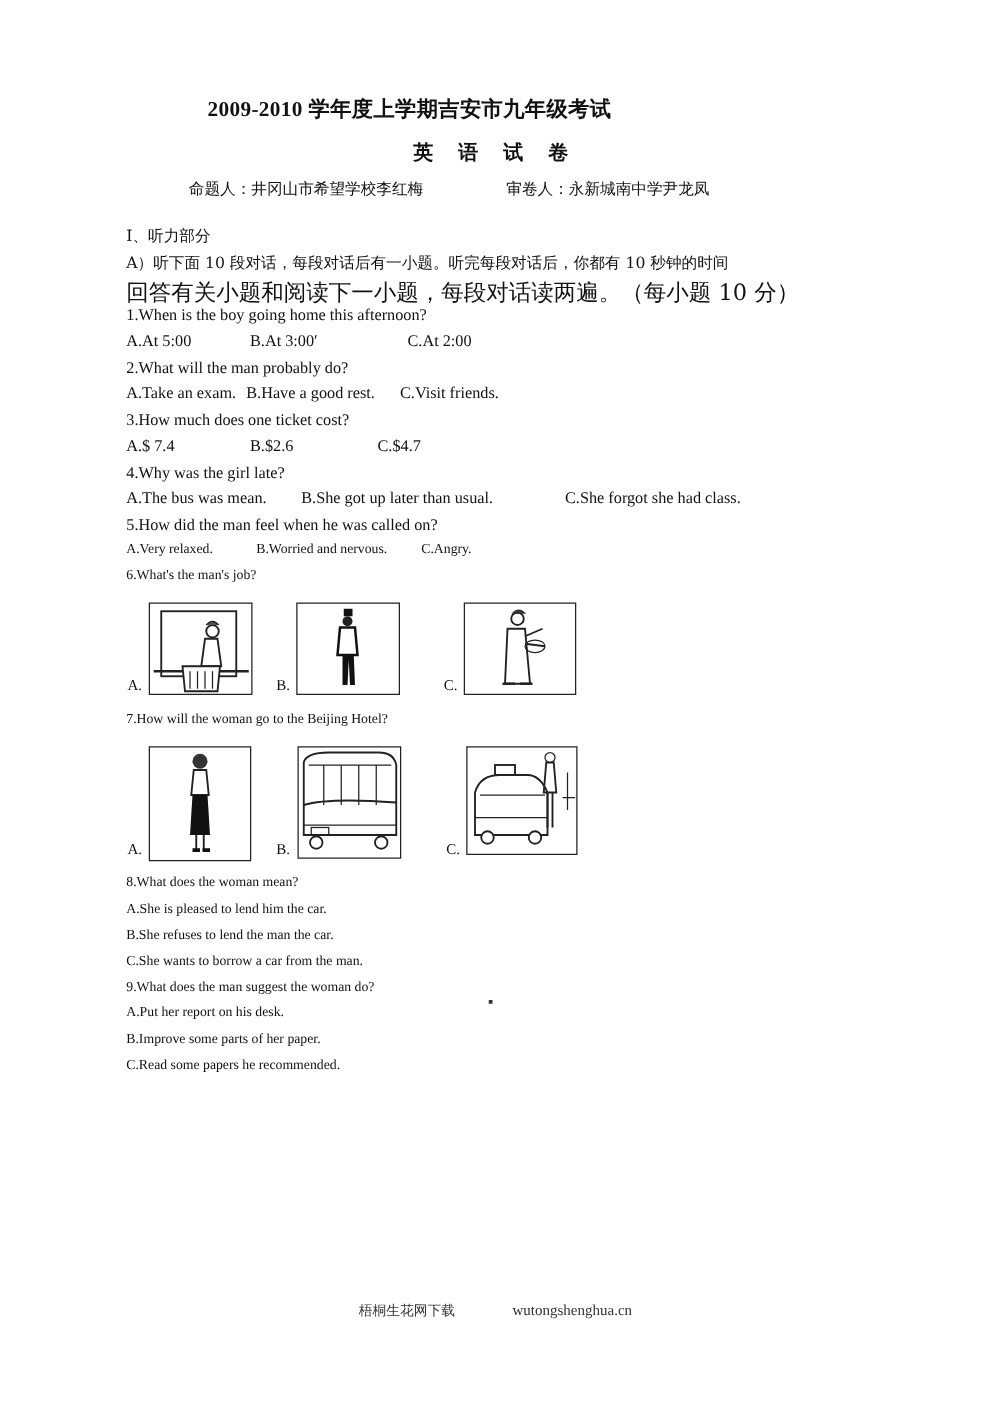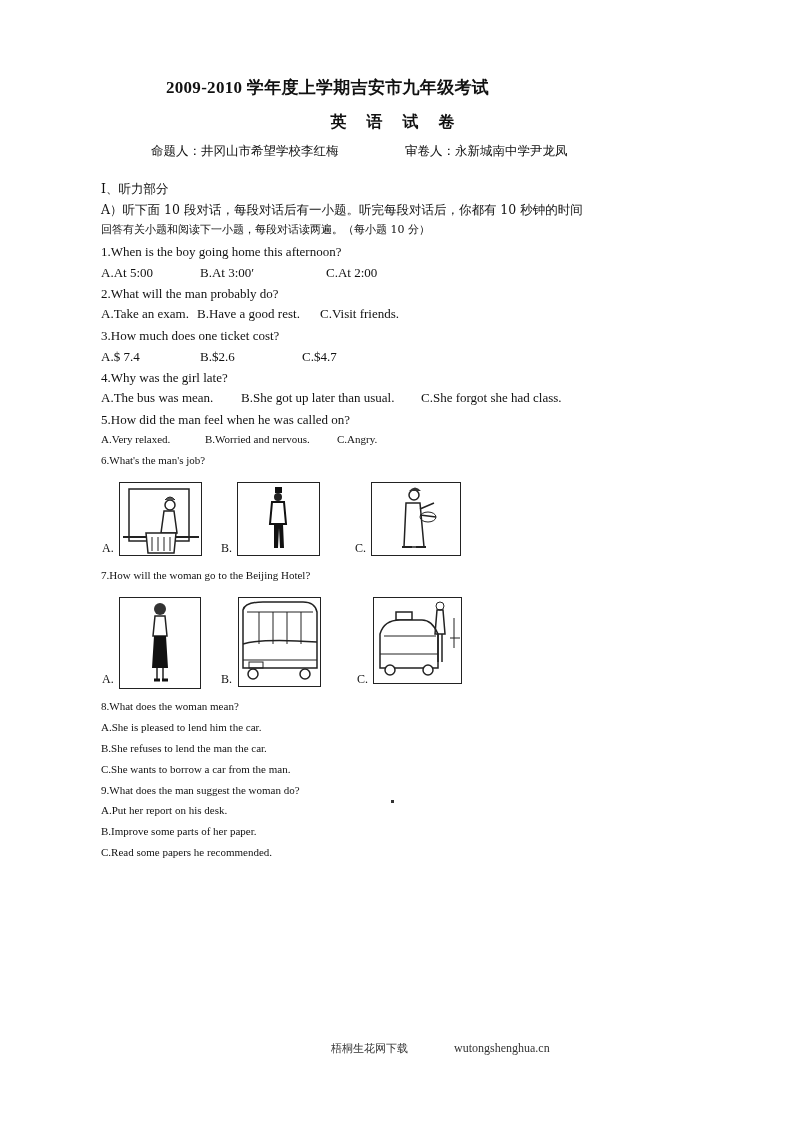--- a/index.html
+++ b/index.html
@@ -17,58 +17,58 @@
       font-size: 16px; font-weight: bold; letter-spacing: 8px;
     }
     .authors { top: 143px; font-size: 12.5px; font-family: "DejaVu Serif", serif; }
     .line { font-size: 13px; }
     .small { font-size: 11px; }
     .pic {
       position: absolute; border: 1.5px solid #222; background: #fff;
     }
     .pic svg { position: absolute; left: 0; top: 0; width: 100%; height: 100%; }
     .plabel { position: absolute; font-size: 12px; }
-    .footer { top: 1041px; font-size: 11px; font-family: "DejaVu Serif", serif; color: #333; margin-left: 44px; }
+    .footer { top: 1041px; font-size: 11px; font-family: "DejaVu Serif", serif; color: #333; }
     .speck { position: absolute; background: #ddd; }
   </style>
 </head>
 <body>
 
 <div class="abs title">2009-2010 学年度上学期吉安市九年级考试</div>
 <div class="abs subtitle">英 语 试 卷</div>
 <div class="abs authors" style="left:151px;">
   <span>命题人：</span><span>井冈山市希望学校李红梅</span>
 </div>
 <div class="abs authors" style="left:405px;">
   <span>审卷人：</span><span>永新城南中学尹龙凤</span>
 </div>
 
 <div class="abs line" style="left:101px; top:181px; font-family:'DejaVu Serif',serif; font-size:12.5px;">I、听力部分</div>
 <div class="abs line" style="left:101px; top:202px; font-family:'DejaVu Serif',serif; font-size:12.5px;">A）听下面 10 段对话，每段对话后有一小题。听完每段对话后，你都有 10 秒钟的时间</div>
-<div class="abs line" style="left:101px; top:222px; font-family:'DejaVu Serif',serif; font-size:11px;">回答有关小题和阅读下一小题，每段对话读两遍。（每小题 10 分）</div>
+<div class="abs line" style="left:101px; top:222px; font-family:'DejaVu Serif',serif; font-size:18px;">回答有关小题和阅读下一小题，每段对话读两遍。（每小题 10 分）</div>
 
 <div class="abs line" style="left:101px; top:244px;">1.When is the boy going home this afternoon?</div>
 <div class="abs line" style="left:101px; top:265px;">A.At 5:00</div>
 <div class="abs line" style="left:200px; top:265px;">B.At 3:00′</div>
 <div class="abs line" style="left:326px; top:265px;">C.At 2:00</div>
 
 <div class="abs line" style="left:101px; top:286px;">2.What will the man probably do?</div>
 <div class="abs line" style="left:101px; top:306px;">A.Take an exam.</div>
 <div class="abs line" style="left:197px; top:306px;">B.Have a good rest.</div>
 <div class="abs line" style="left:320px; top:306px;">C.Visit friends.</div>
 
 <div class="abs line" style="left:101px; top:328px;">3.How much does one ticket cost?</div>
 <div class="abs line" style="left:101px; top:349px;">A.$ 7.4</div>
 <div class="abs line" style="left:200px; top:349px;">B.$2.6</div>
 <div class="abs line" style="left:302px; top:349px;">C.$4.7</div>
 
 <div class="abs line" style="left:101px; top:370px;">4.Why was the girl late?</div>
 <div class="abs line" style="left:101px; top:390px;">A.The bus was mean.</div>
 <div class="abs line" style="left:241px; top:390px;">B.She got up later than usual.</div>
-<div class="abs line" style="left:421px; top:390px;">C.She forgot she had class.</div>
+<div class="abs line" style="left:452px; top:390px;">C.She forgot she had class.</div>
 
 <div class="abs line" style="left:101px; top:412px;">5.How did the man feel when he was called on?</div>
 <div class="abs small" style="left:101px; top:433px;">A.Very relaxed.</div>
 <div class="abs small" style="left:205px; top:433px;">B.Worried and nervous.</div>
 <div class="abs small" style="left:337px; top:433px;">C.Angry.</div>
 
 <div class="abs small" style="left:101px; top:454px;">6.What's the man's job?</div>
 
 <span class="plabel" style="left:102px; top:541px;">A.</span>
 <div class="pic" style="left:119px; top:482px; width:81px; height:72px;">

